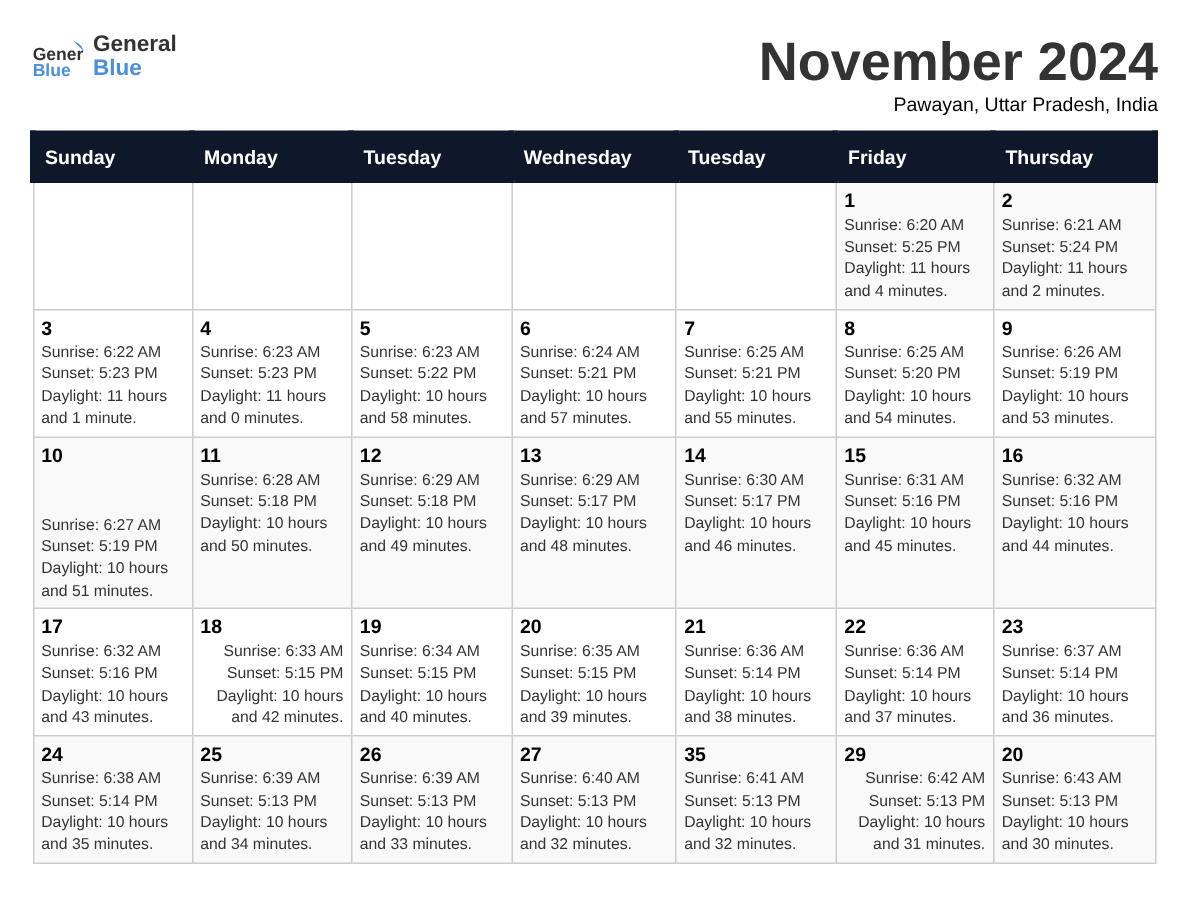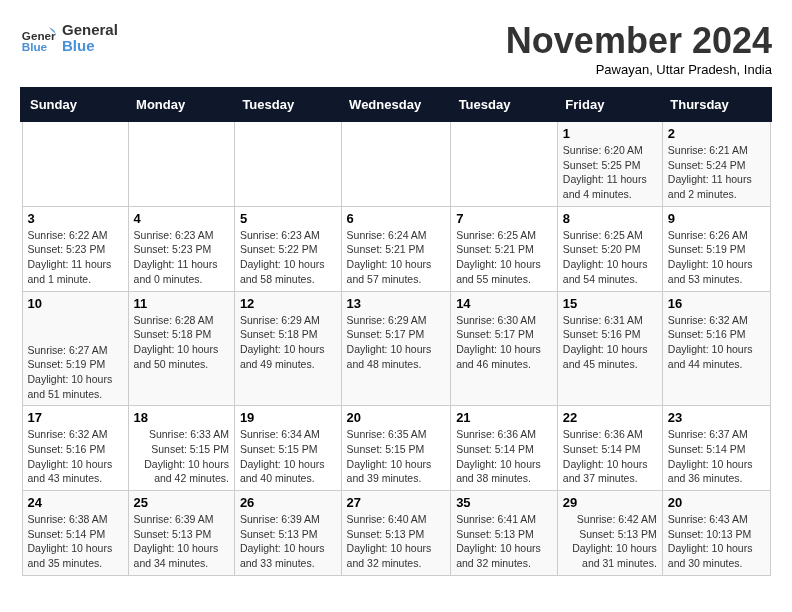--- a/index.html
+++ b/index.html
@@ -296,18 +296,18 @@
         </td>
         <td>
           <span class="day-num">29</span>
           <div class="day-info" style="white-space: pre-line; text-align: right;">Sunrise: 6:42 AM
 Sunset: 5:13 PM
 Daylight: 10 hours and 31 minutes.</div>
         </td>
         <td>
           <span class="day-num">20</span>
           <div class="day-info" style="white-space: pre-line;">Sunrise: 6:43 AM
-Sunset: 10:13 PM
+Sunset: 5:13 PM
 Daylight: 10 hours and 30 minutes.</div>
         </td>
       </tr>
     </tbody>
 </table>
 
 </body></html>

